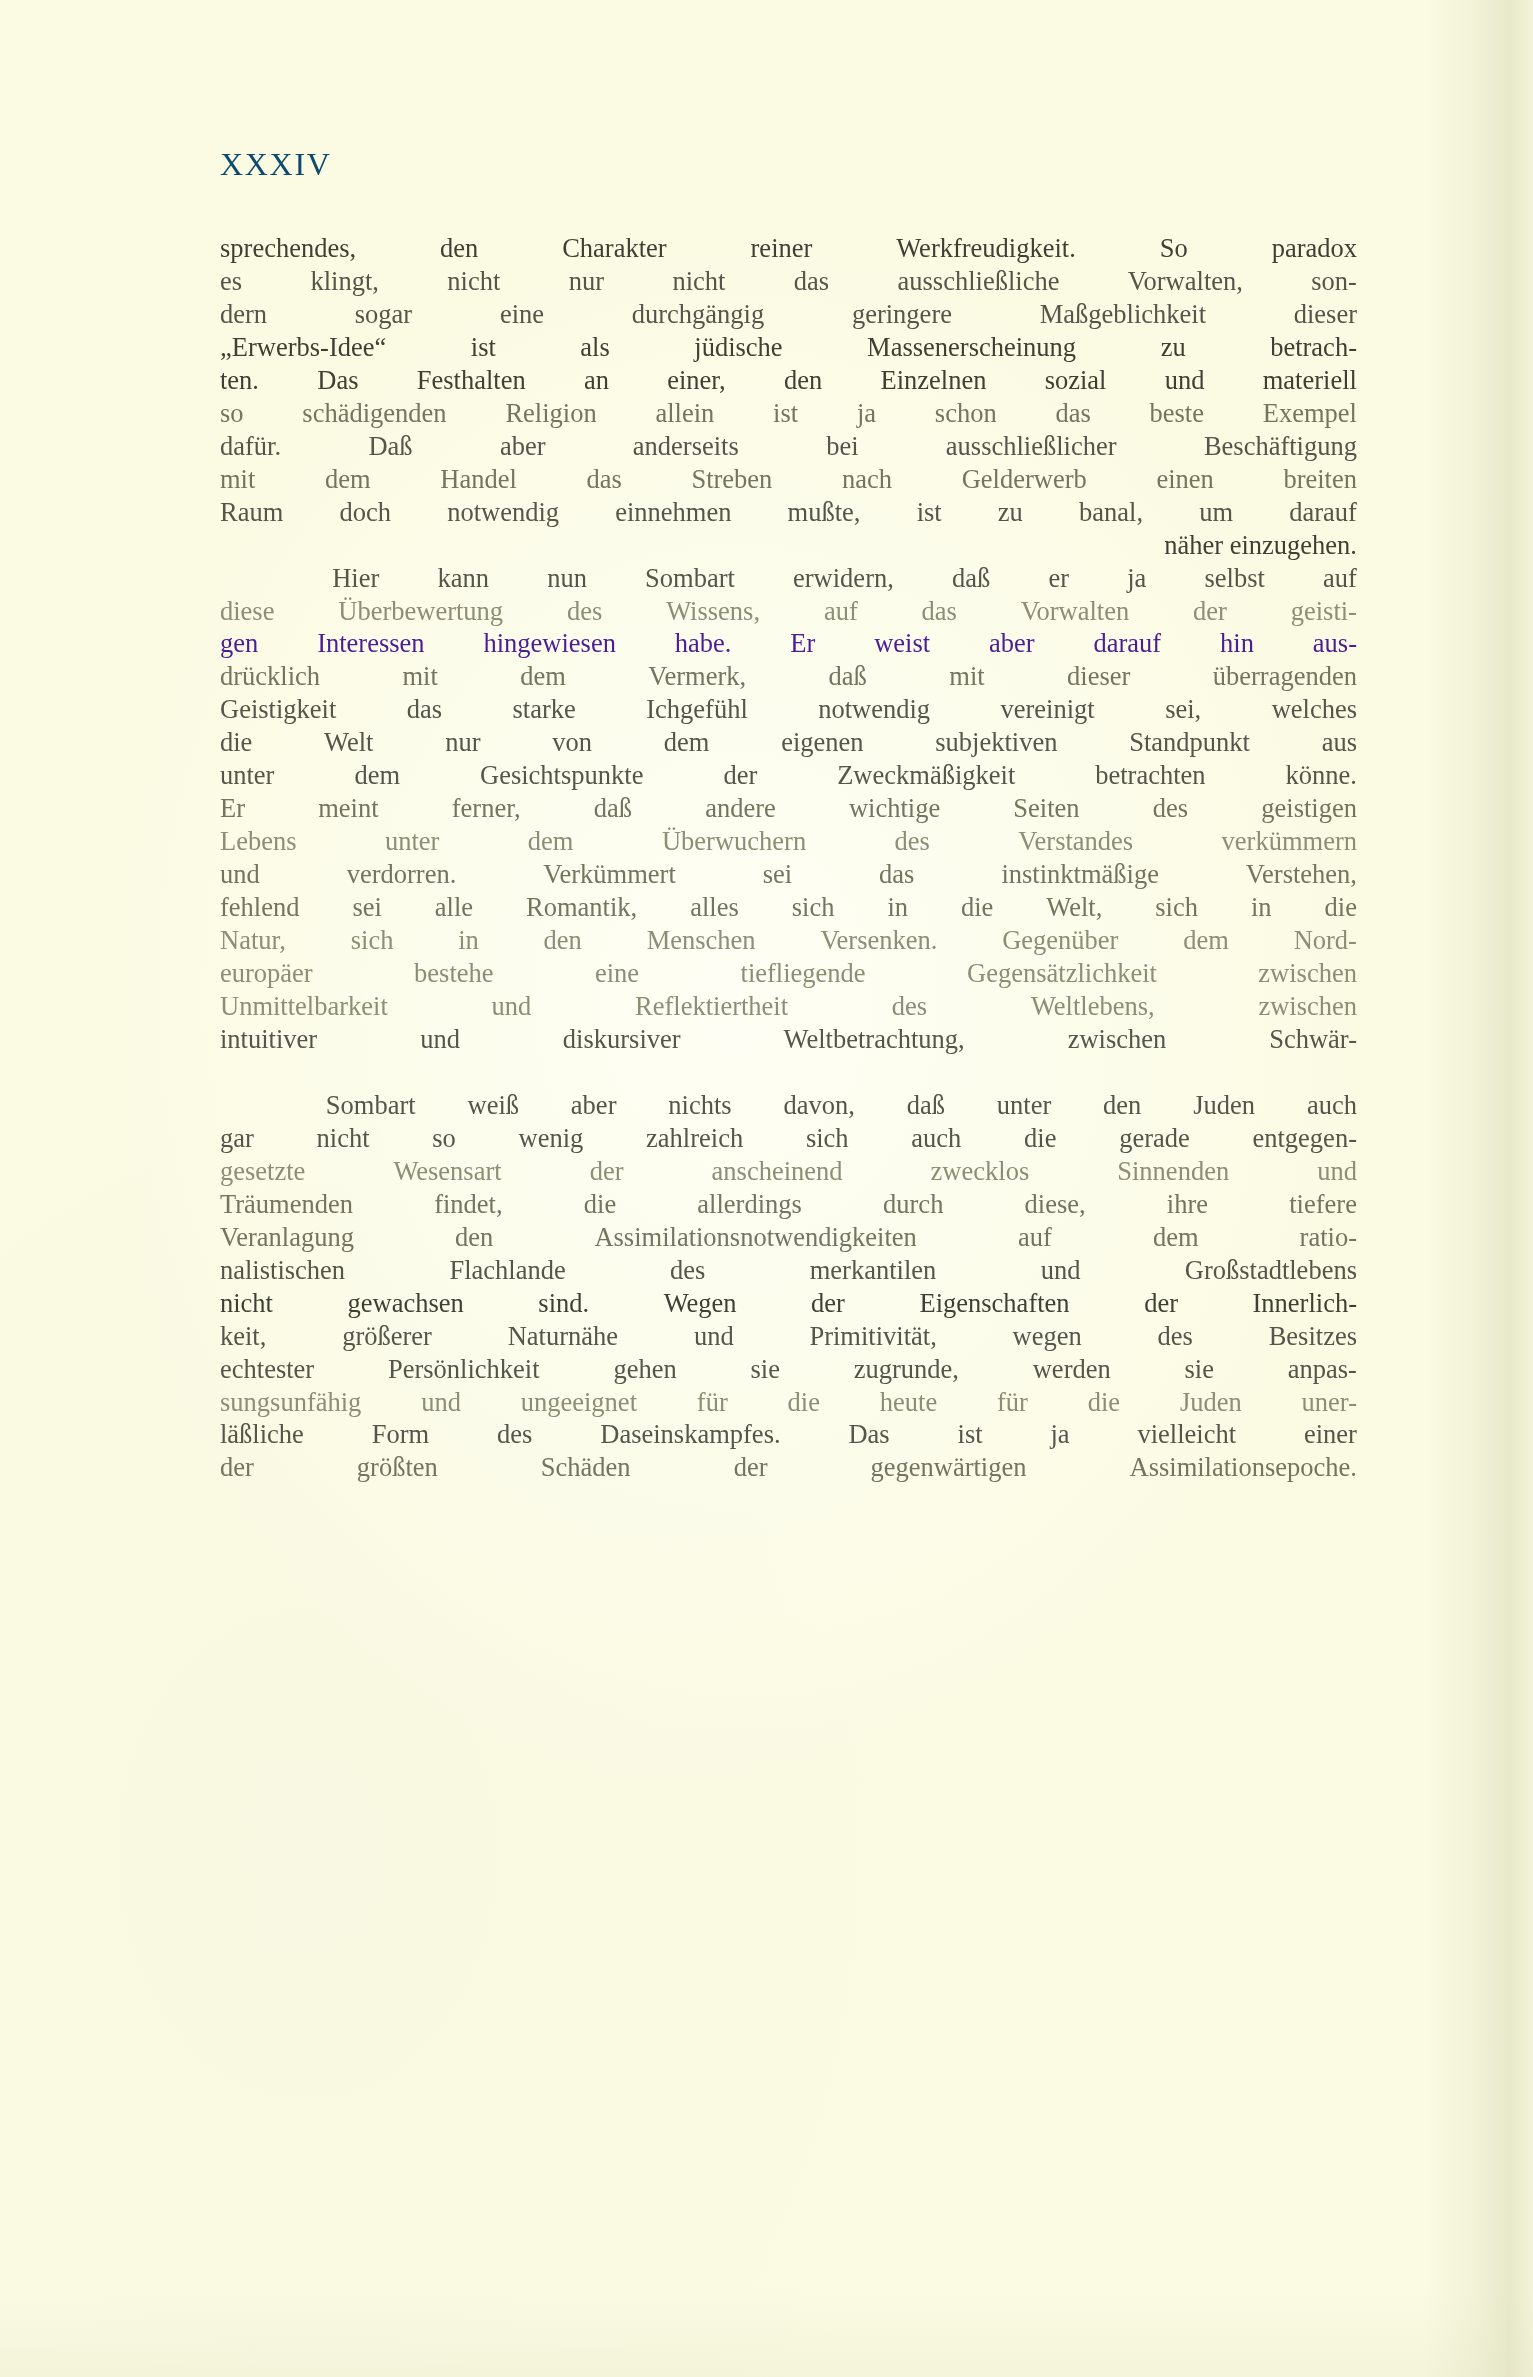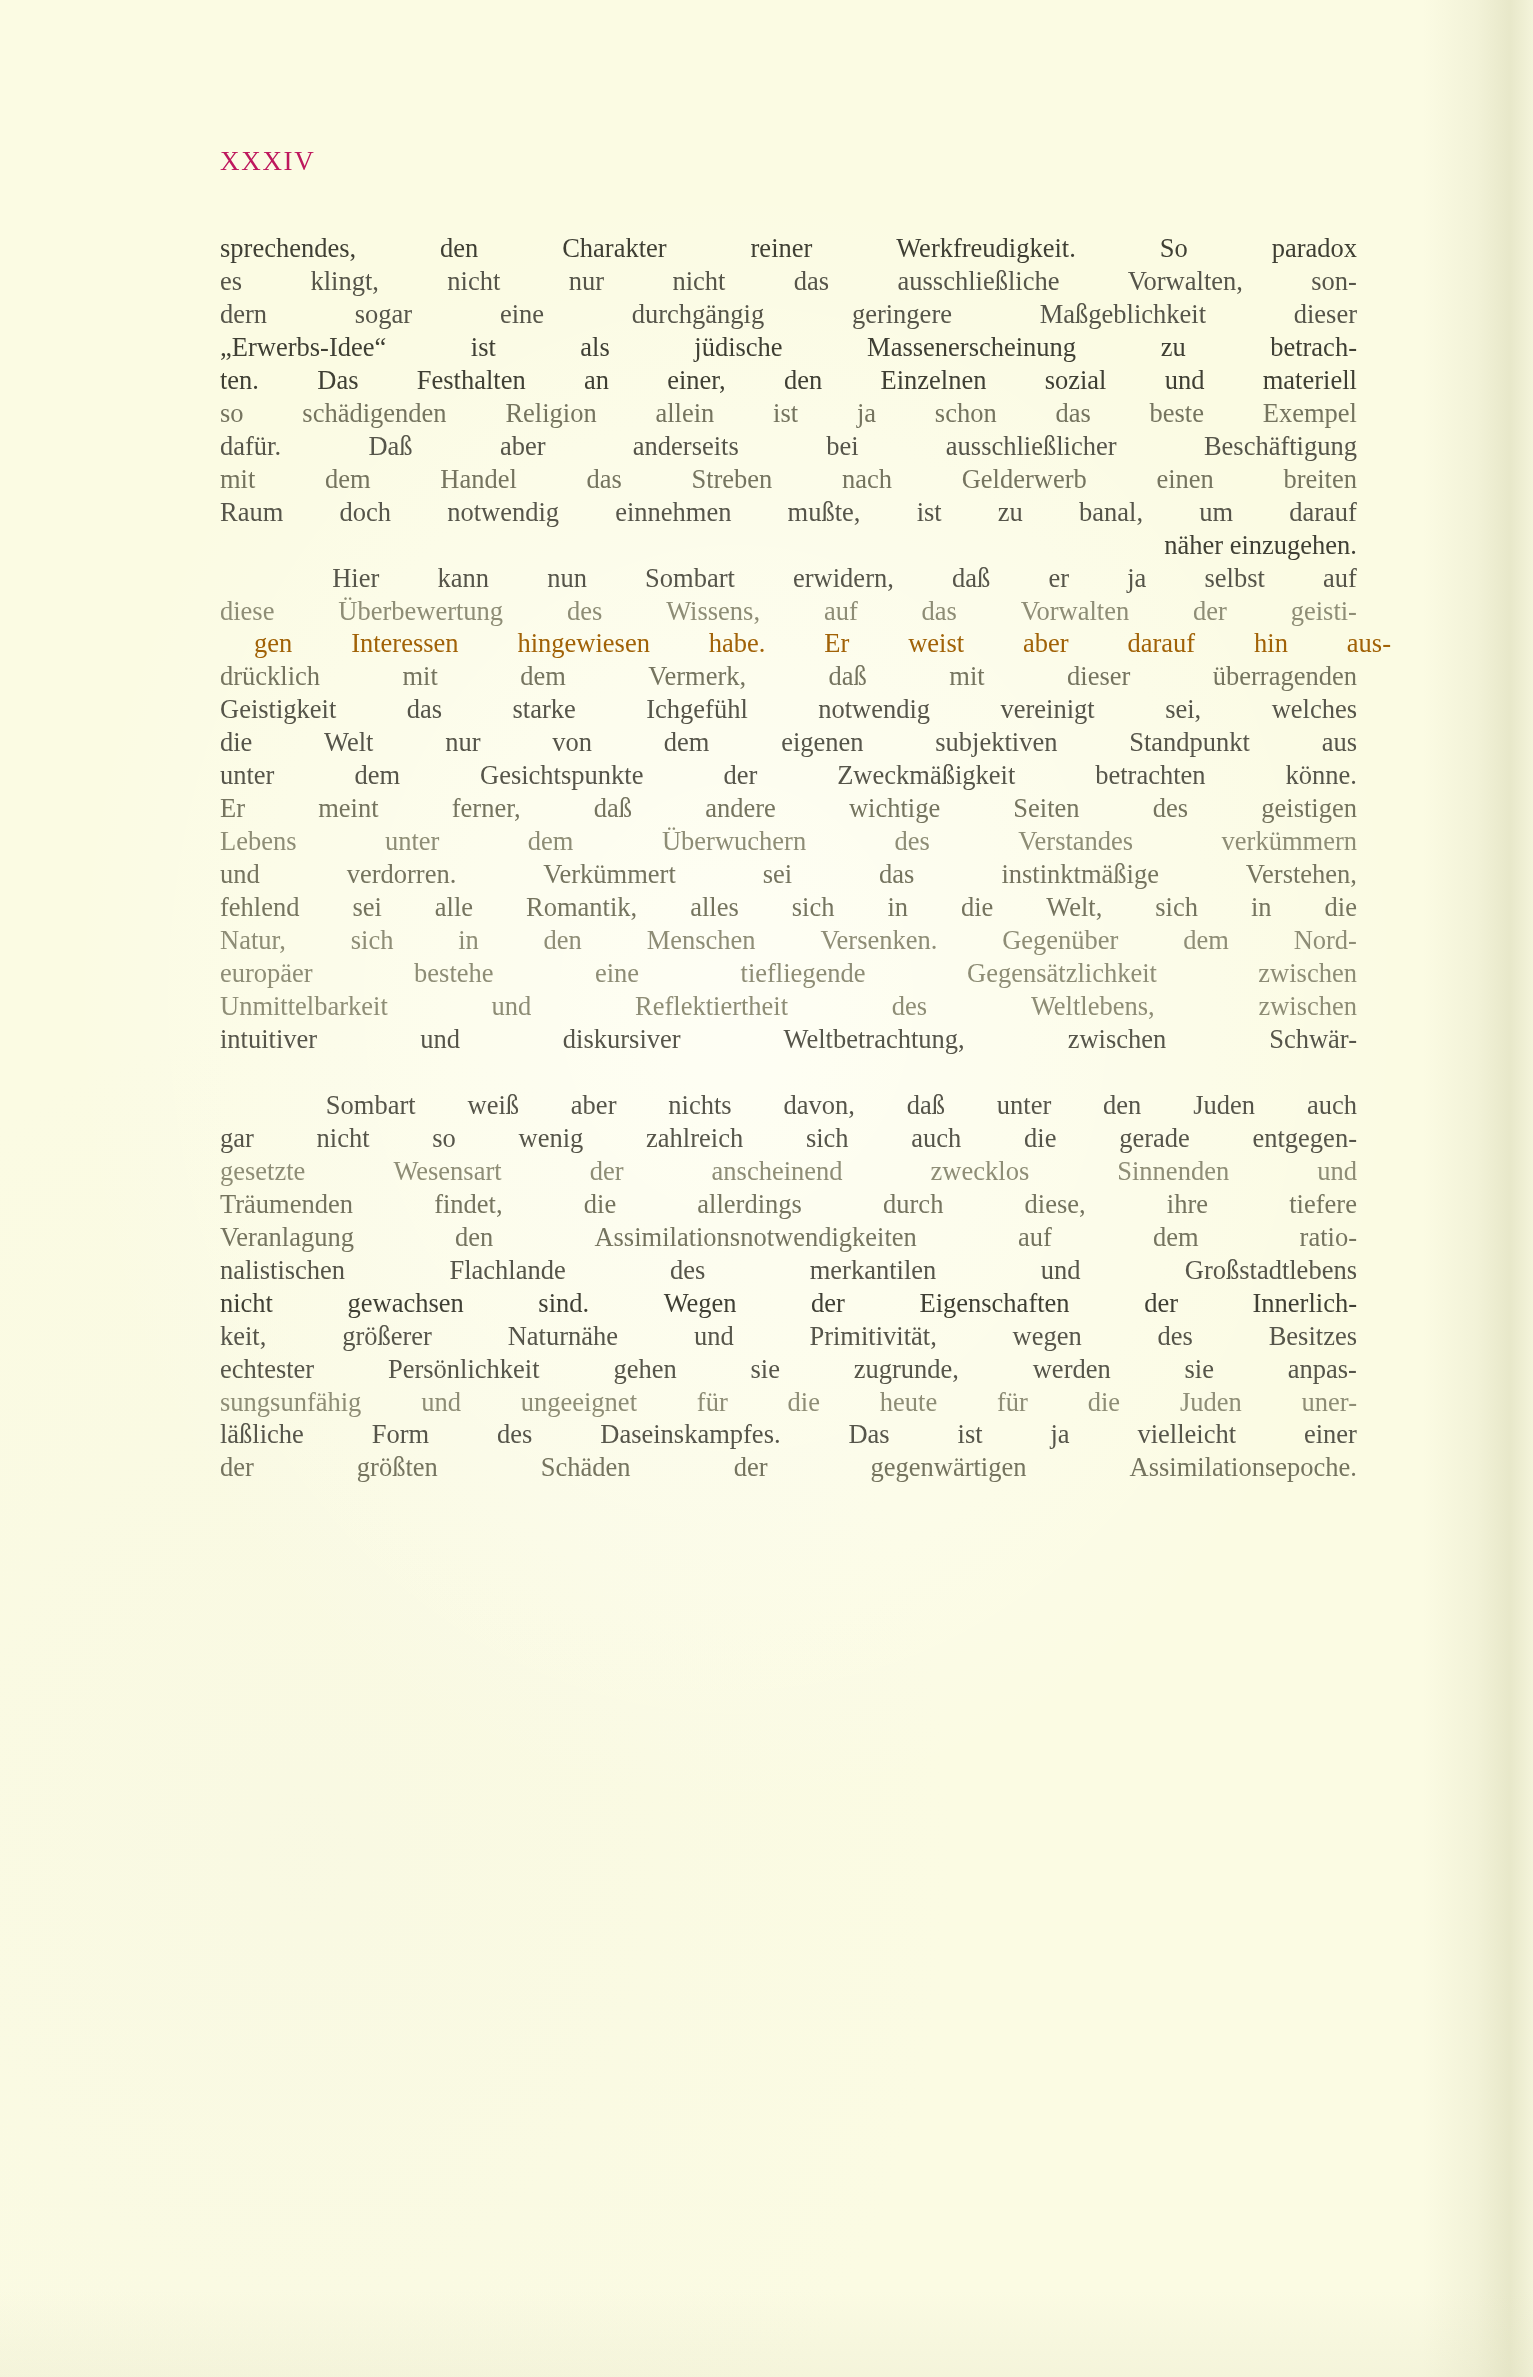--- a/index.html
+++ b/index.html
@@ -48,23 +48,23 @@
     background: linear-gradient(to bottom,
       rgba(226,226,196,0.0) 0%,
       rgba(220,220,188,0.22) 100%);
     pointer-events: none;
   }
 
   .folio {
     position: absolute;
     left: 220px;
     top: 146px;
-    font-size: 27px;
+    font-size: 32px;
     letter-spacing: 1.7px;
-    color: #be185d;
+    color: #0c4a6e;
     font-family: "Liberation Serif", "DejaVu Serif", serif;
     white-space: nowrap;
   }
 
   .body-block {
     position: absolute;
     left: 220px;
     top: 232px;
     width: 1137px;
   }
@@ -100,21 +100,21 @@
     display: inline-block;
     width: 54px;
     flex: 0 0 54px;
   }
 
   
   .ink-dark   { color: #3f3f34; }
   .ink-mid    { color: #56554a; }
   .ink-light  { color: #75745f; }
   .ink-faint  { color: #8e8d76; }
-  .ink-vfaint { color: #a16207; margin-left: 34px; }
+  .ink-vfaint { color: #4c1d95; }
 </style>
 </head>
 <body>
 
 <div class="page">
 
   <div class="paper-tone-a"></div>
 
   <div class="folio">XXXIV</div>
 

